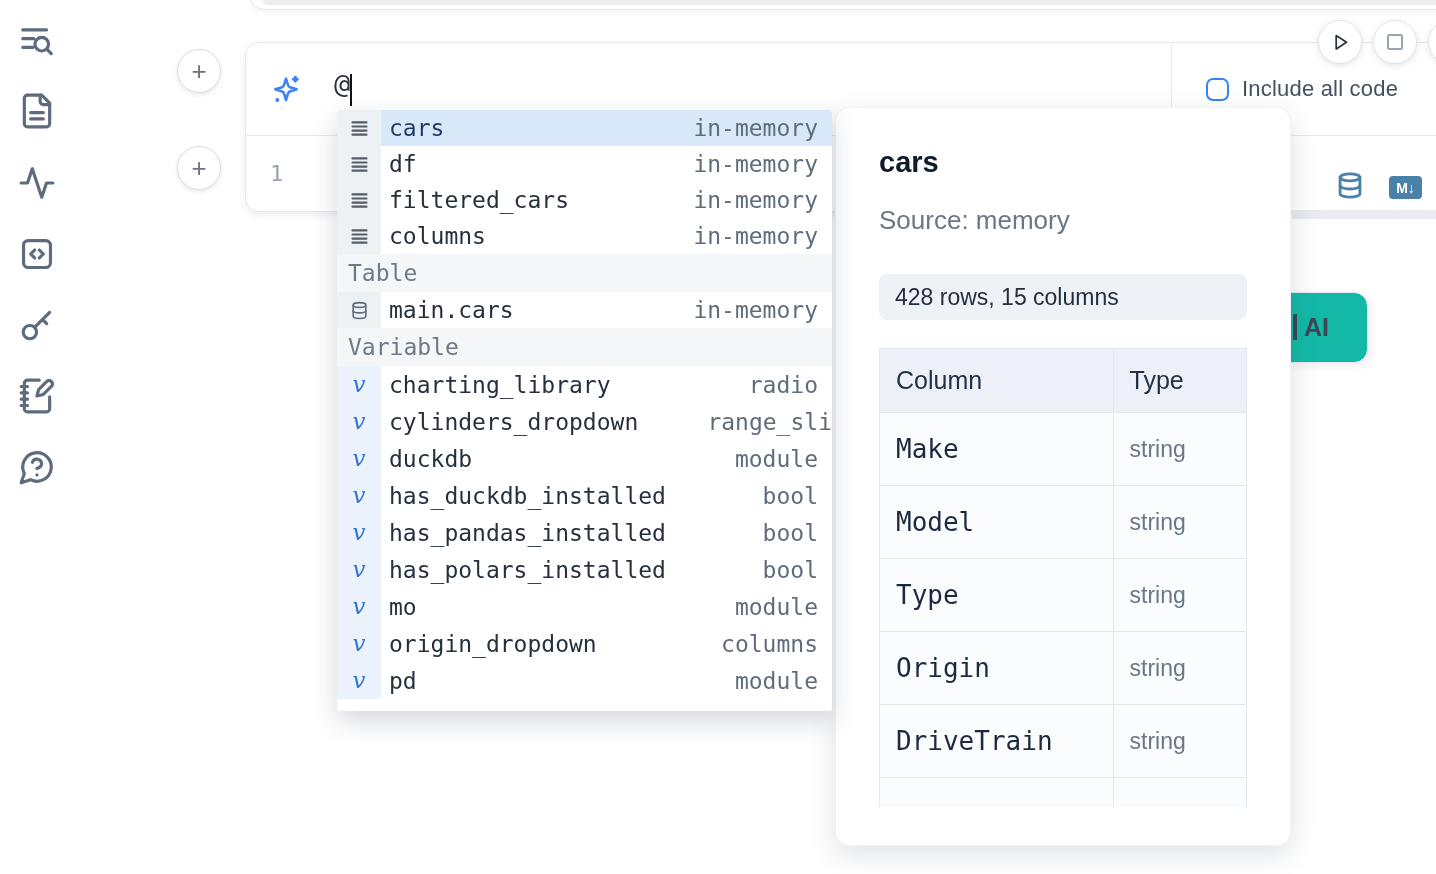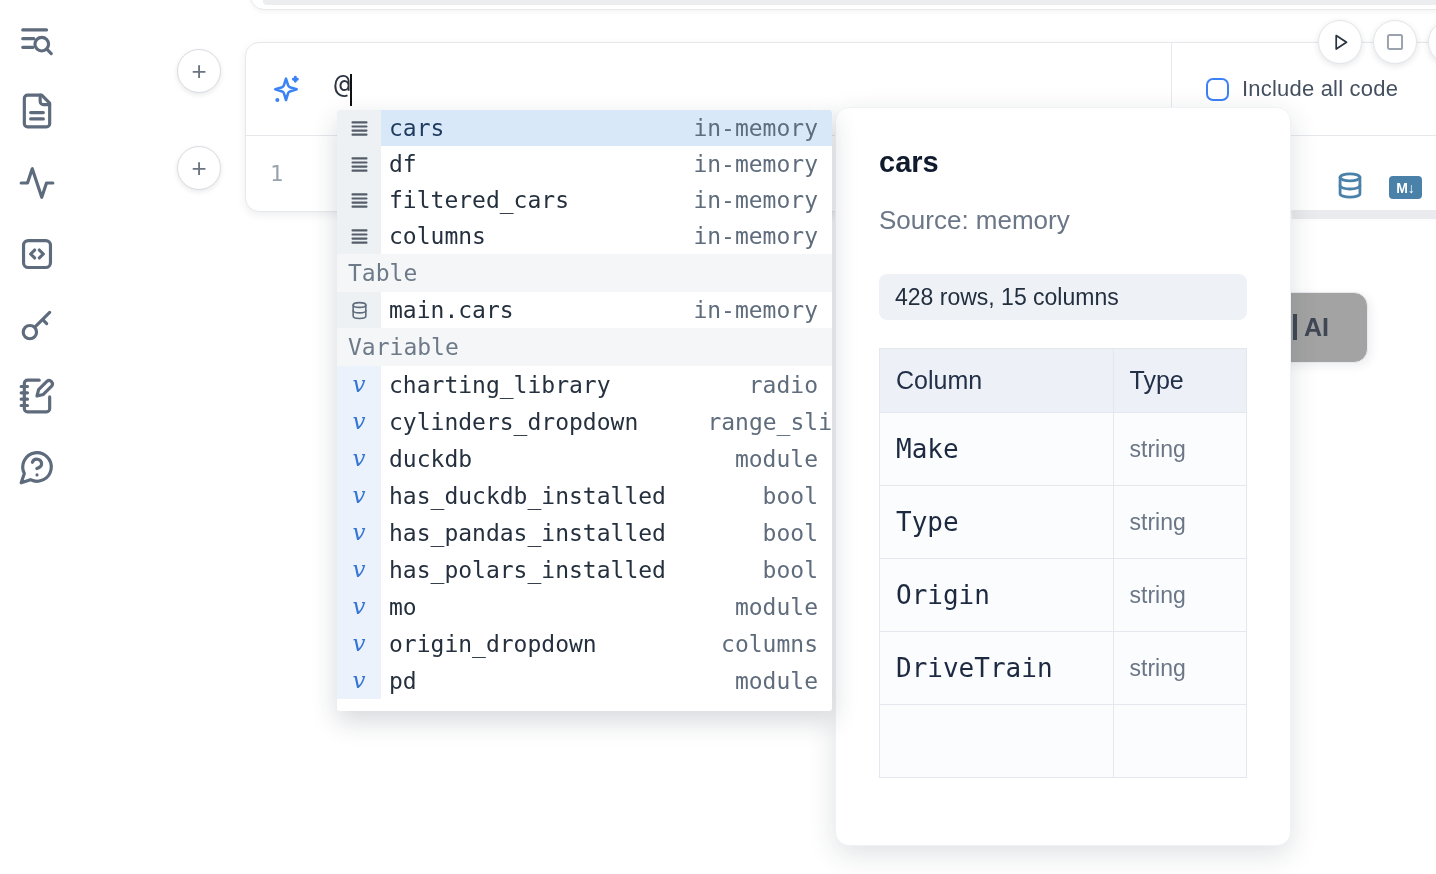--- a/index.html
+++ b/index.html
@@ -42,21 +42,21 @@
     display:flex; align-items:center; justify-content:center; z-index:6; }
 
   
   .db-icon { position:absolute; left:1336px; top:170px; width:28px; height:31px; color:#4a81a8; z-index:2; }
   .md-badge { position:absolute; left:1389px; top:176px; width:33px; height:23px; border-radius:4px;
     background:#4a81a8; color:#fff; font-size:14px; font-weight:bold; display:flex;
     align-items:center; justify-content:center; letter-spacing:0; z-index:2; }
   .out-strip { position:absolute; left:1292px; top:210px; width:144px; height:9px; background:#e9ebee; z-index:2; }
 
   
-  .ai-card { position:absolute; left:1246px; top:292px; width:122px; height:71px; background:#a3a3a3;
+  .ai-card { position:absolute; left:1246px; top:292px; width:122px; height:71px; background:#14b8a6;
     border:1px solid #e7e9ed; border-radius:14px; box-shadow:3px 3px 10px rgba(30,41,59,.08); z-index:3; }
   .ai-card-txt { position:absolute; left:57px; top:20px; font-size:25px; font-weight:bold; color:#3f4754; }
   .ai-card-clip { position:absolute; left:46px; top:21px; width:4px; height:26px; background:#3f4754; }
 
   
   .dropdown { position:absolute; left:337px; top:110px; width:495px; height:601px; background:#fff;
     border-radius:3px; box-shadow:0 10px 26px rgba(30,41,59,.18); overflow:hidden; z-index:8; }
   .ac-header { height:38px; background:#f4f6f8; display:flex; align-items:center; padding-left:11px;
     font-family:"DejaVu Sans Mono", monospace; font-size:23px; color:#6e7a88; }
   .ac-item { display:flex; align-items:stretch; height:36px; background:#fff; cursor:pointer; }
@@ -203,20 +203,24 @@
             <th class="pv-c1">Column</th>
             <th class="pv-c2">Type</th>
           </tr>
         </thead>
       <tbody id="pv-body">
           <tr>
             <td class="pv-c1"><span class="pv-col-name">Make</span></td>
             <td class="pv-c2"><span class="pv-col-type">string</span></td>
           </tr>
           <tr>
+            <td class="pv-c1"><span class="pv-col-name">Model</span></td>
+            <td class="pv-c2"><span class="pv-col-type">string</span></td>
+          </tr>
+          <tr>
             <td class="pv-c1"><span class="pv-col-name">Type</span></td>
             <td class="pv-c2"><span class="pv-col-type">string</span></td>
           </tr>
           <tr>
             <td class="pv-c1"><span class="pv-col-name">Origin</span></td>
             <td class="pv-c2"><span class="pv-col-type">string</span></td>
           </tr>
           <tr>
             <td class="pv-c1"><span class="pv-col-name">DriveTrain</span></td>
             <td class="pv-c2"><span class="pv-col-type">string</span></td>

